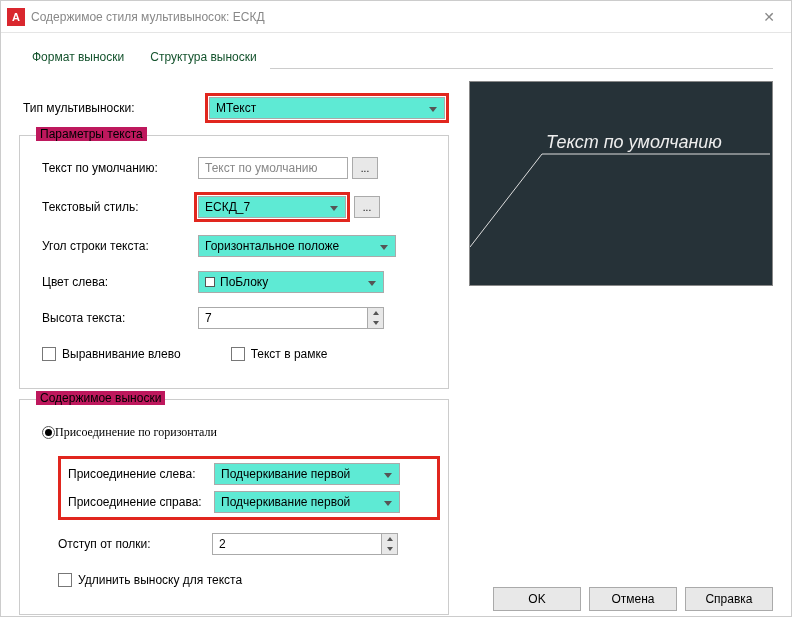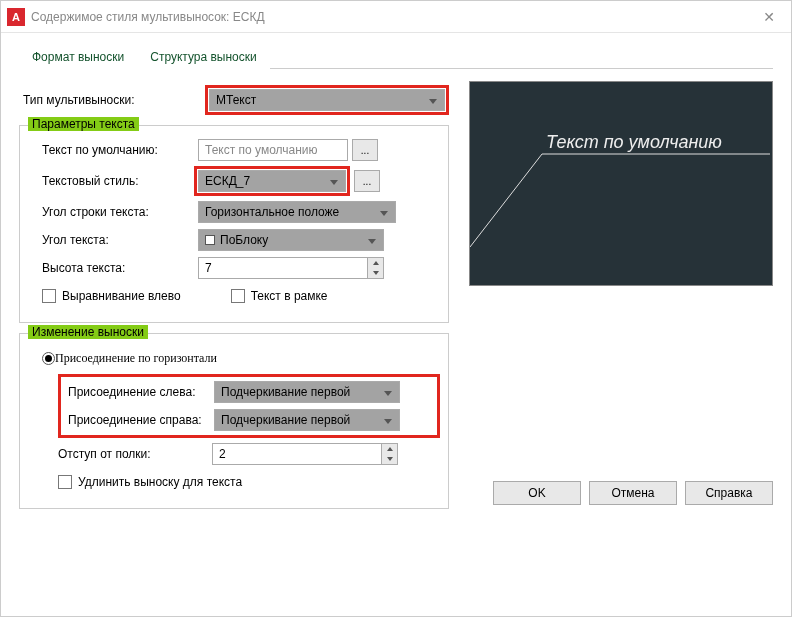--- a/index.html
+++ b/index.html
@@ -50,27 +50,27 @@
     top: 1px;
   }
   .tab.active {
     border-color: #ccc;
     border-bottom: 1px solid #fff;
     background: #fff;
   }
   .columns { display: flex; gap: 20px; }
   .col-left { width: 430px; }
   .col-right { flex: 1; }
-  .row { display: flex; align-items: center; margin: 4px 0; min-height: 24px; }
+  .row { display: flex; align-items: center; margin: 12px 0; min-height: 24px; }
   .label { width: 190px; padding-left: 4px; }
   .label-in { width: 170px; padding-left: 14px; }
   .select, .textbox, .spin {
     height: 22px;
     border: 1px solid #aaa;
-    background: #a3a3a3;
+    background: #5eead4;
     padding: 0 6px;
     display: flex;
     align-items: center;
     font-size: 12px;
     flex: 1;
     position: relative;
   }
   .textbox { background: #fff; color: #888; }
   .textbox.num { background: #fff; color: #000; }
   .caret {
@@ -111,22 +111,22 @@
   .highlight { border: 3px solid #e1261e; padding: 1px; margin-left: -4px; }
   .highlight .select { flex: 1; }
   .fieldset {
     border: 1px solid #ccc;
     margin: 10px 0;
     padding: 8px 8px 10px 8px;
     position: relative;
   }
   .legend {
     position: absolute;
-    top: -9px; left: 8px;
-    background: #84cc16;
+    top: -9px; left: 16px;
+    background: #be185d;
     padding: 0 4px;
   }
   .checkbox { display: flex; align-items: center; gap: 6px; }
   .chkbox {
     width: 14px; height: 14px;
     border: 1px solid #777;
     background: #fff;
   }
   .radio { display: flex; align-items: center; margin-left: 14px; font-family: Liberation Serif, serif; }
   .radiobtn {
@@ -237,21 +237,21 @@
 
         <div class="row">
           <div class="label-in">Угол строки текста:</div>
           <div class="select" style="width:198px; flex:none;">
             <span>Горизонтальное положе</span>
             <span class="caret"></span>
           </div>
         </div>
 
         <div class="row">
-          <div class="label-in">Угол текста:</div>
+          <div class="label-in">Цвет слева:</div>
           <div class="select" style="width:186px; flex:none;">
             <span class="colorswatch"></span>
             <span>ПоБлоку</span>
             <span class="caret"></span>
           </div>
         </div>
 
         <div class="row">
           <div class="label-in">Высота текста:</div>
           <div class="spin textbox num" style="width:186px; flex:none;">
@@ -269,21 +269,21 @@
             <span>Выравнивание влево</span>
           </div>
           <div class="checkbox" style="margin-left: 20px;">
             <div class="chkbox"></div>
             <span>Текст в рамке</span>
           </div>
         </div>
       </div>
 
       <div class="fieldset">
-        <div class="legend">Изменение выноски</div>
+        <div class="legend">Содержимое выноски</div>
 
         <div class="row">
           <div class="radio">
             <div class="radiobtn on"></div>
             <span>Присоединение по горизонтали</span>
           </div>
         </div>
 
         <div class="highlight" style="margin: 4px 0 4px 30px; padding:3px;">
           <div class="row" style="margin:0 0 4px 0;">

